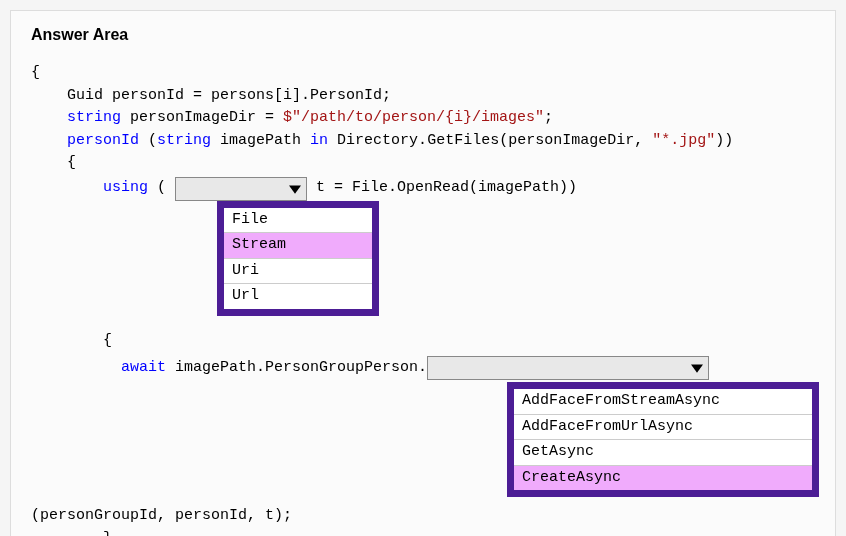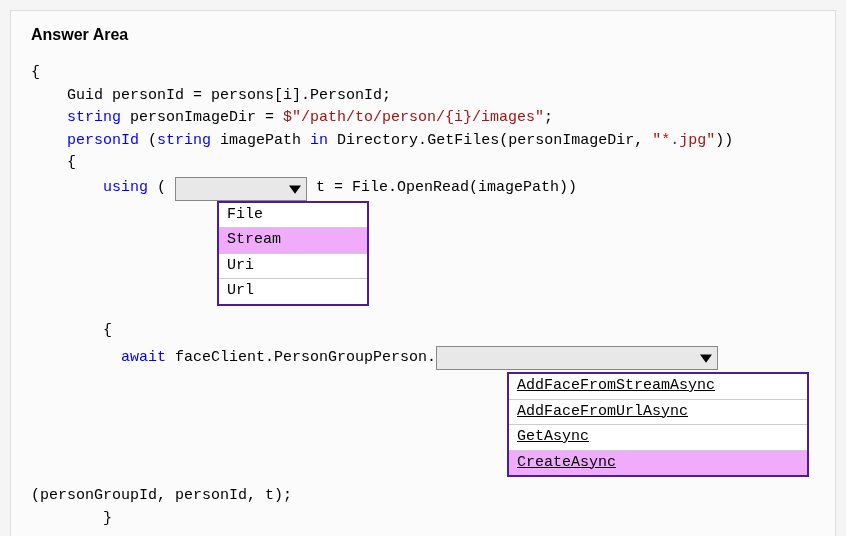--- a/index.html
+++ b/index.html
@@ -62,21 +62,21 @@
       height: 18px;
       display: flex;
       align-items: center;
       justify-content: center;
     }
     .dropdown-arrow svg {
       width: 12px;
       height: 12px;
     }
     .option-list {
-      border: 2px solid #4c1d95;
+      border: 7px solid #4c1d95;
       background: #fff;
       font-family: "Courier New", Courier, monospace;
       font-size: 15px;
       display: inline-block;
     }
     .option-list .option {
       padding: 1px 10px 1px 8px;
       border-bottom: 1px solid #ccc;
     }
     .option-list .option:last-child {
@@ -87,21 +87,20 @@
     }
     .list1 {
       width: 148px;
       margin-left: 186px;
       margin-top: 0px;
     }
     .list2 {
       width: 298px;
       margin-left: 476px;
       margin-top: 2px;
-      text-decoration: underline;
     }
     .line-with-dropdown1 {
       display: flex;
       align-items: center;
       margin-top: 2px;
     }
     .line-with-dropdown2 {
       display: flex;
       align-items: center;
       margin-top: 4px;
@@ -143,21 +142,21 @@
       <div class="option selected">Stream</div>
       <div class="option">Uri</div>
       <div class="option">Url</div>
     </div>
 
     <div style="height:14px"></div>
 
     <div class="code-line">        {</div>
 
     <div class="line-with-dropdown2">
-      <span class="pre-text"><span>          </span><span class="kw-blue">await</span><span> faceClient.PersonGroupPerson.</span></span>
+      <span class="pre-text"><span>          </span><span class="kw-blue">await</span><span> imagePath.PersonGroupPerson.</span></span>
       <span class="dropdown-box-wide">
         <span class="dropdown-arrow">
           <svg viewBox="0 0 10 10">
               <polygon points="0,2 10,2 5,9" fill="#000"></polygon>
             </svg>
         </span>
       </span>
     </div>
 
     <div class="option-list list2">

